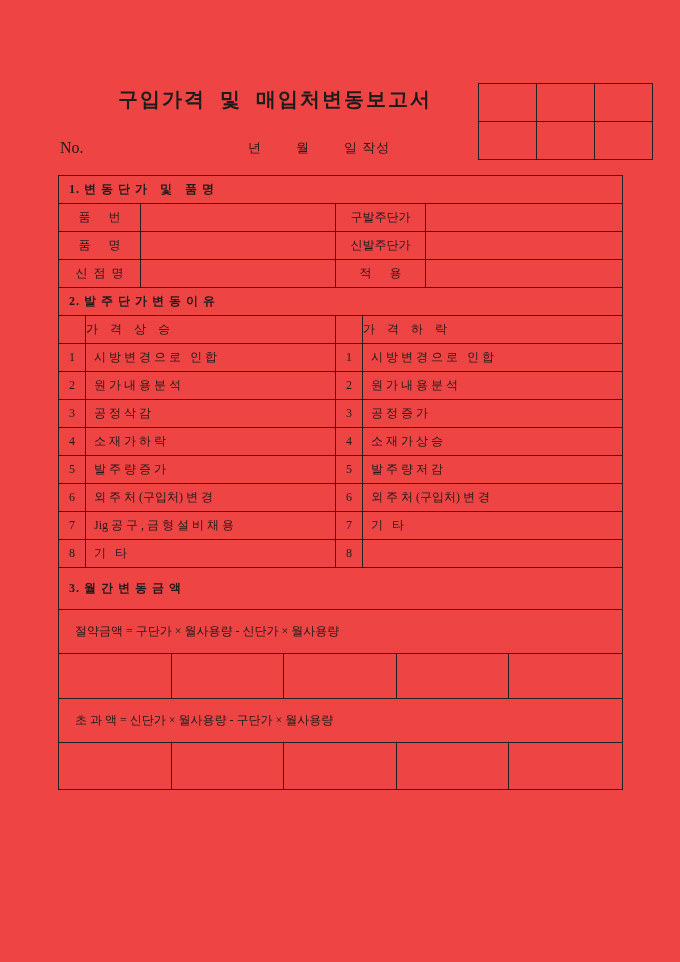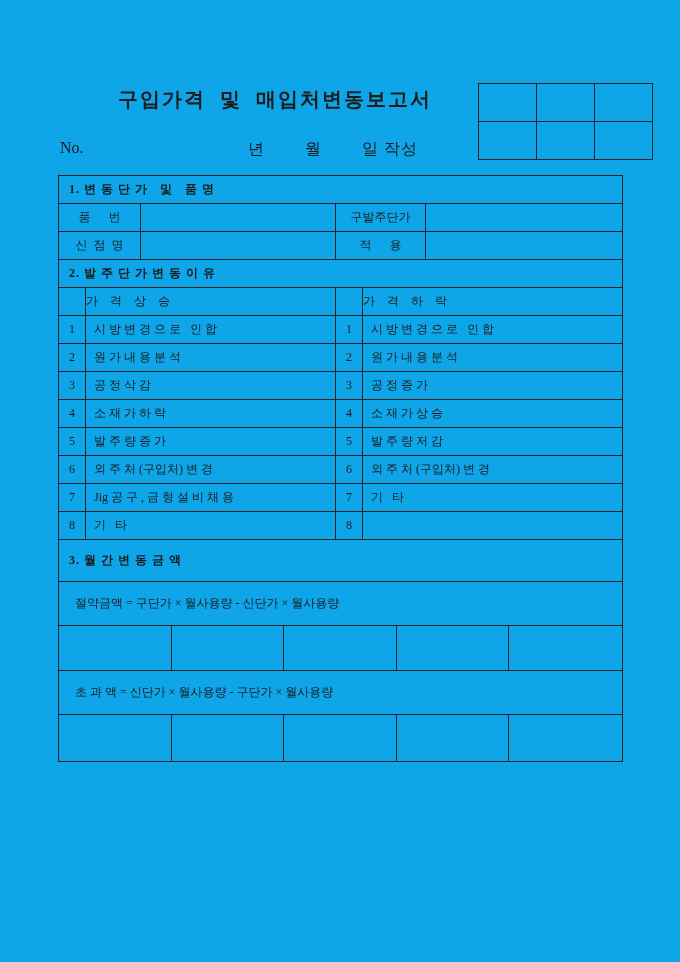--- a/index.html
+++ b/index.html
@@ -3,36 +3,36 @@
 <meta charset="utf-8">
 <style>
   * { margin: 0; padding: 0; box-sizing: border-box; }
   html, body { background: #ffffff; }
   body {
     width: 680px; height: 962px;
     font-family: "Liberation Serif", "DejaVu Serif", serif;
     color: #1c1c1c;
     position: relative;
   }
-  .page { position: absolute; left: 0; top: 0; width: 680px; height: 962px; background: #0ea5e9; }
+  .page { position: absolute; left: 0; top: 0; width: 680px; height: 962px; background: #ef4444; }
 
   .title {
     position: absolute; left: 118px; top: 86px;
     font-size: 20px; font-weight: bold; letter-spacing: 2px;
     white-space: pre;
   }
 
   table { border-collapse: collapse; table-layout: fixed; }
   td { border: 1px solid #222; font-size: 12px; vertical-align: middle; overflow: hidden; }
 
   .approval-box { position: absolute; left: 478px; top: 83px; width: 174px; }
   .approval-box td { height: 38px; }
 
   .no-label { position: absolute; left: 60px; top: 139px; font-size: 16px; }
-  .date-line { position: absolute; left: 248px; top: 139px; font-size: 16px; white-space: pre; letter-spacing: 1px; }
+  .date-line { position: absolute; left: 248px; top: 139px; font-size: 13px; white-space: pre; letter-spacing: 1px; }
 
   .main { position: absolute; left: 58px; top: 175px; width: 564px; }
   .main table { width: 564px; border-radius: 31px; }
   .tbl-b, .tbl-c { margin-top: -1px; }
 
   td.section-head {
     height: 42px; padding-left: 10px;
     font-weight: bold; letter-spacing: 1px; white-space: pre;
   }
   .tbl-a td { height: 28px; }
@@ -88,20 +88,26 @@
           <col style="width:197px">
         </colgroup>
       <tbody>
           <tr>
         <td class="section-head" colspan="4">1. 변 동 단 가   및   품 명</td>
       </tr>
       <tr>
         <td class="lbl">품      번</td>
         <td class="val"></td>
         <td class="lbl">구발주단가</td>
+        <td class="val"></td>
+      </tr>
+      <tr>
+        <td class="lbl">품      명</td>
+        <td class="val"></td>
+        <td class="lbl">신발주단가</td>
         <td class="val"></td>
       </tr>
       <tr>
         <td class="lbl">신  점  명</td>
         <td class="val"></td>
         <td class="lbl">적      용</td>
         <td class="val"></td>
       </tr>
     </tbody>
       </table>

